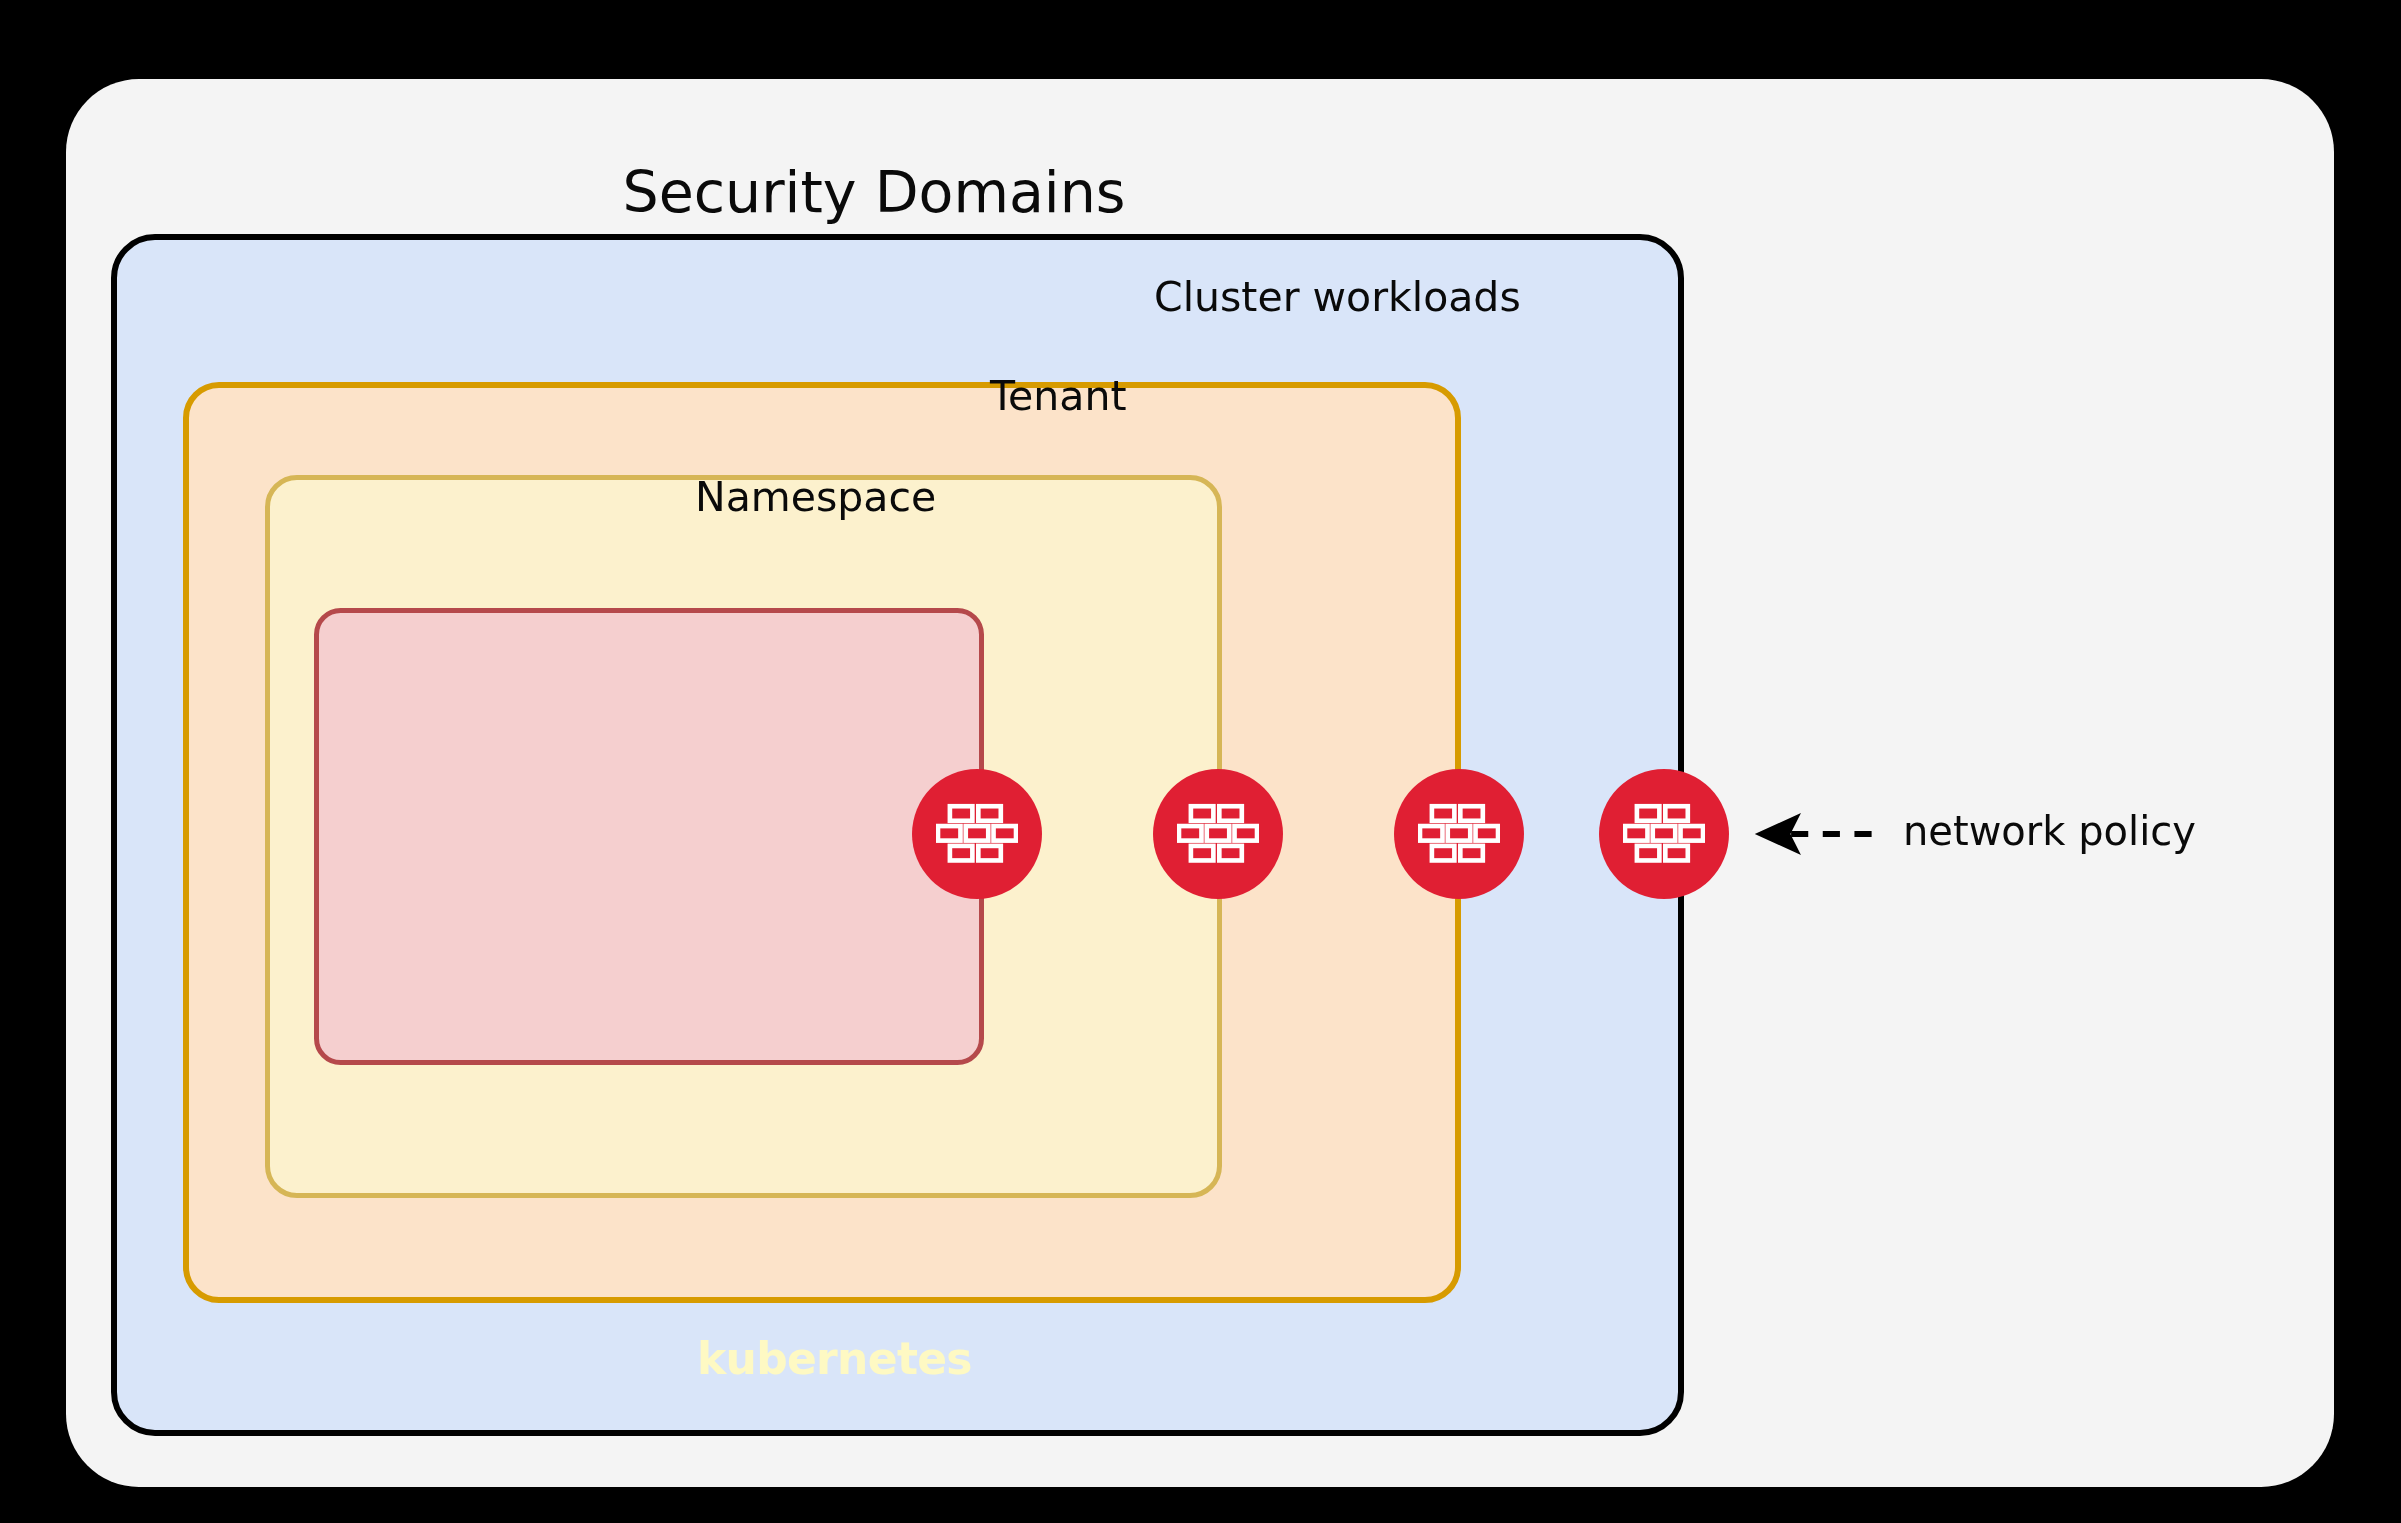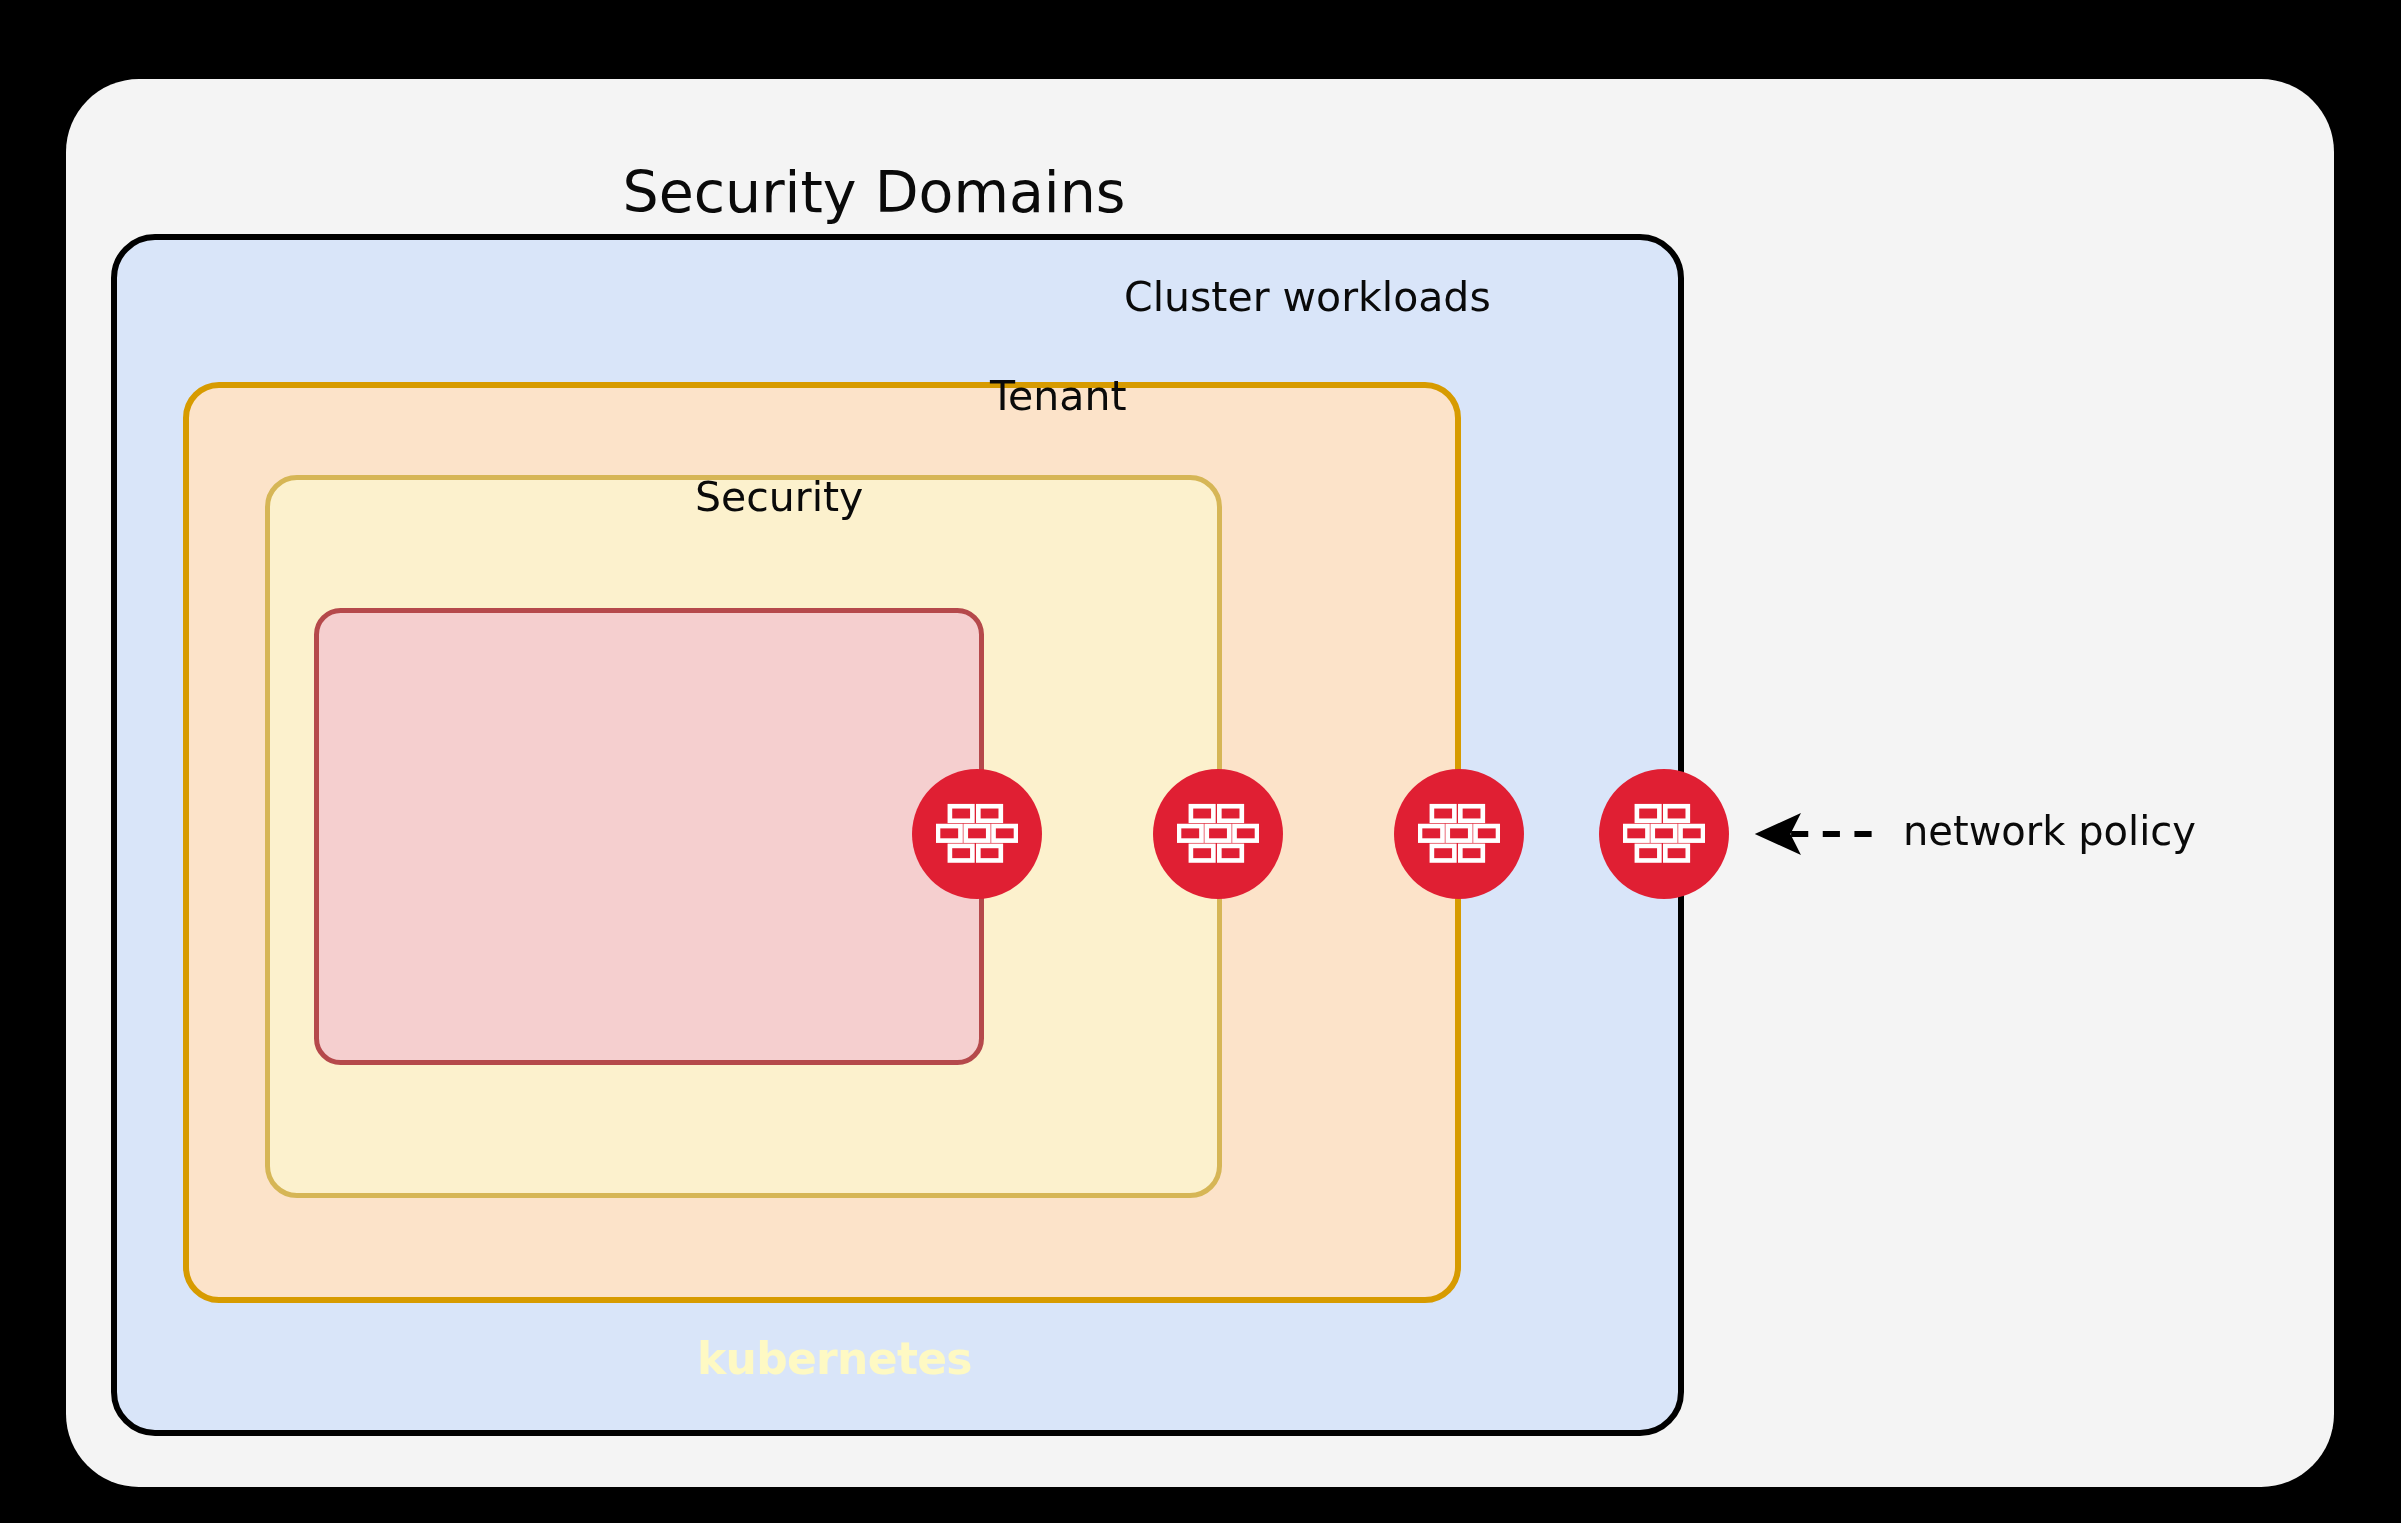--- a/index.html
+++ b/index.html
@@ -90,21 +90,21 @@
     border-radius: 26.6px;
   }
 
   
   .box-label {
     position: absolute;
     font-size: 41px;
     color: #0a0a0a;
     white-space: nowrap;
   }
-  .label-cluster   { left: 1124px; top: 253px; }
+  .label-cluster   { left: 1154px; top: 253px; }
   .label-tenant    { left: 990px; top: 352px; text-align: right; }
   .label-namespace { left: 695px; top: 453px; }
   .label-endpoint  { left: 379px;  top: 608px; }
 
   .kubernetes-label {
     position: absolute;
     left: 697px;
     top: 1313px;
     font-size: 44px;
     font-weight: bold;
@@ -159,21 +159,21 @@
   </div>
 
   <div class="box box-cluster"></div>
   <div class="box-label label-cluster">Cluster workloads</div>
   <div class="kubernetes-label">kubernetes</div>
 
   <div class="box box-tenant"></div>
   <div class="box-label label-tenant">Tenant</div>
 
   <div class="box box-namespace"></div>
-  <div class="box-label label-namespace">Security</div>
+  <div class="box-label label-namespace">Namespace</div>
 
   <div class="box box-endpoint"></div>
 
   <div class="fw-node fw-1">
     <span>
       <svg width="82" height="64" viewBox="0 0 124 96">
         <g fill="none" stroke="#ffffff" stroke-width="7">
           <rect x="21" y="6" width="34" height="22"></rect>
           <rect x="64" y="6" width="34" height="22"></rect>
           <rect x="3" y="36" width="34" height="22"></rect>

